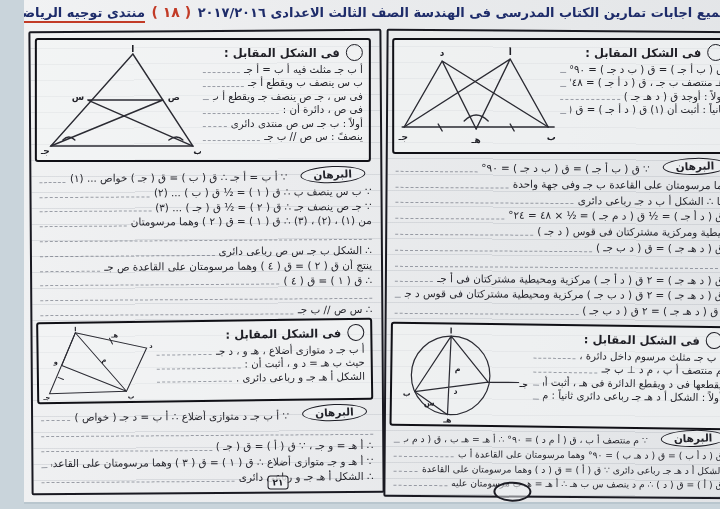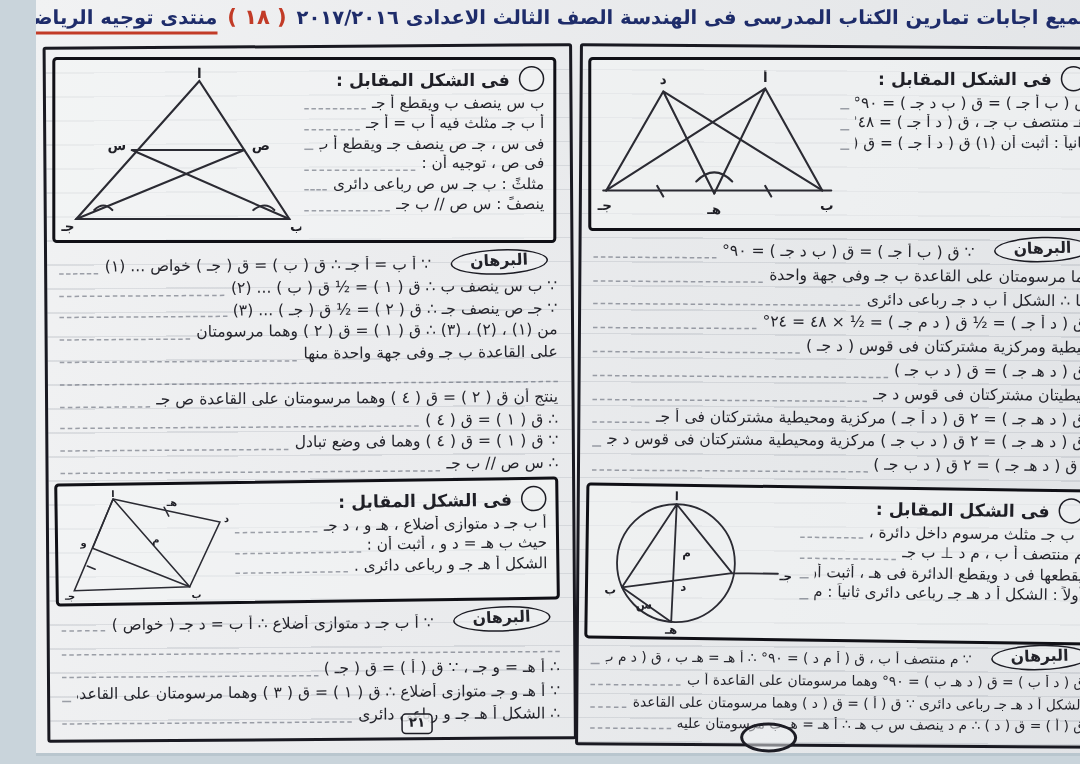--- a/index.html
+++ b/index.html
@@ -97,20 +97,24 @@
           <span class="qcircle"></span>
           <span>فى الشكل المقابل :</span>
         </div>
         <div class="lines">
             <div class="pline">
               <span class="ltxt">ق ( ب أ جـ ) = ق ( ب د جـ ) = ٩٠°</span>
               <span class="lead"></span>
             </div>
             <div class="pline">
               <span class="ltxt">هـ منتصف ب جـ ، ق ( د أ جـ ) = ٤٨°</span>
+              <span class="lead"></span>
+            </div>
+            <div class="pline">
+              <span class="ltxt">أولاً : أوجد ق ( د هـ جـ )</span>
               <span class="lead"></span>
             </div>
             <div class="pline">
               <span class="ltxt">ثانياً : أثبت أن (١) ق ( د أ جـ ) = ق ( د ب جـ )</span>
               <span class="lead"></span>
             </div>
           </div>
       </div>
       <div class="pfig">
         <svg width="160" height="100" viewBox="0 0 160 100">
@@ -151,21 +155,20 @@
           </div>
           <div class="pline">
             <span class="ltxt">محيطية ومركزية مشتركتان فى قوس ( د جـ )</span>
             <span class="lead"></span>
           </div>
           <div class="pline">
             <span class="ltxt">∴ ق ( د هـ جـ ) = ق ( د ب جـ )</span>
             <span class="lead"></span>
           </div>
           <div class="pline">
-            <span class="ltxt">محيطيتان مشتركتان فى قوس د جـ</span>
             <span class="lead"></span>
           </div>
           <div class="pline">
             <span class="ltxt">∵ ق ( د هـ جـ ) = ٢ ق ( د أ جـ ) مركزية ومحيطية مشتركتان فى أ جـ</span>
             <span class="lead"></span>
           </div>
           <div class="pline">
             <span class="ltxt">∵ ق ( د هـ جـ ) = ٢ ق ( د ب جـ ) مركزية ومحيطية مشتركتان فى قوس د جـ</span>
             <span class="lead"></span>
           </div>
@@ -245,37 +248,37 @@
   <div class="colbox tilt-a" id="col-left">
 
     <div class="pbox tilt-b" style="left:4px;top:6px;width:336px;height:124px;">
       <div class="ptext">
         <div class="qtitle">
           <span class="qcircle"></span>
           <span>فى الشكل المقابل :</span>
         </div>
         <div class="lines">
             <div class="pline">
+              <span class="ltxt">أ ب جـ مثلث فيه أ ب = أ جـ</span>
+              <span class="lead"></span>
+            </div>
+            <div class="pline">
               <span class="ltxt">ب س ينصف ب ويقطع أ جـ</span>
               <span class="lead"></span>
             </div>
             <div class="pline">
-              <span class="ltxt">أ ب جـ مثلث فيه أ ب = أ جـ</span>
-              <span class="lead"></span>
-            </div>
-            <div class="pline">
               <span class="ltxt">فى س ، جـ ص ينصف جـ ويقطع أ ب</span>
               <span class="lead"></span>
             </div>
             <div class="pline">
-              <span class="ltxt">فى ص ، توجيه أن :</span>
-              <span class="lead"></span>
-            </div>
-            <div class="pline">
-              <span class="ltxt">مثلثً : ب جـ س ص رباعى دائرى</span>
+              <span class="ltxt">فى ص ، دائرة أن :</span>
+              <span class="lead"></span>
+            </div>
+            <div class="pline">
+              <span class="ltxt">أولاً : ب جـ س ص منتدى دائرى</span>
               <span class="lead"></span>
             </div>
             <div class="pline">
               <span class="ltxt">ينصفً : س ص // ب جـ</span>
               <span class="lead"></span>
             </div>
           </div>
       </div>
       <div class="pfig">
         <svg width="160" height="112" viewBox="0 0 160 110">
@@ -306,36 +309,35 @@
           </div>
           <div class="pline">
             <span class="ltxt">∵ جـ ص ينصف جـ  ∴ ق ( ٢ ) = ½ ق ( جـ ) ... (٣)</span>
             <span class="lead"></span>
           </div>
           <div class="pline">
             <span class="ltxt">من (١) ، (٢) ، (٣)  ∴ ق ( ١ ) = ق ( ٢ ) وهما مرسومتان</span>
             <span class="lead"></span>
           </div>
           <div class="pline">
-            <span class="ltxt">على القاعدة ب جـ وفى جهة واحدة منها</span>
-            <span class="lead"></span>
-          </div>
-          <div class="pline">
+            <span class="lead"></span>
+          </div>
+          <div class="pline">
+            <span class="ltxt">∴ الشكل ب جـ س ص رباعى دائرى</span>
             <span class="lead"></span>
           </div>
           <div class="pline">
             <span class="ltxt">ينتج أن ق ( ٢ ) = ق ( ٤ ) وهما مرسومتان على القاعدة ص جـ</span>
             <span class="lead"></span>
           </div>
           <div class="pline">
             <span class="ltxt">∴ ق ( ١ ) = ق ( ٤ )</span>
             <span class="lead"></span>
           </div>
           <div class="pline">
-            <span class="ltxt">∵ ق ( ١ ) = ق ( ٤ ) وهما فى وضع تبادل</span>
             <span class="lead"></span>
           </div>
           <div class="pline">
             <span class="ltxt">∴ س ص // ب جـ</span>
             <span class="lead"></span>
           </div>
         </div>
     </div>
 
     <div class="pbox tilt-a" style="left:4px;top:288px;width:336px;height:82px;">

